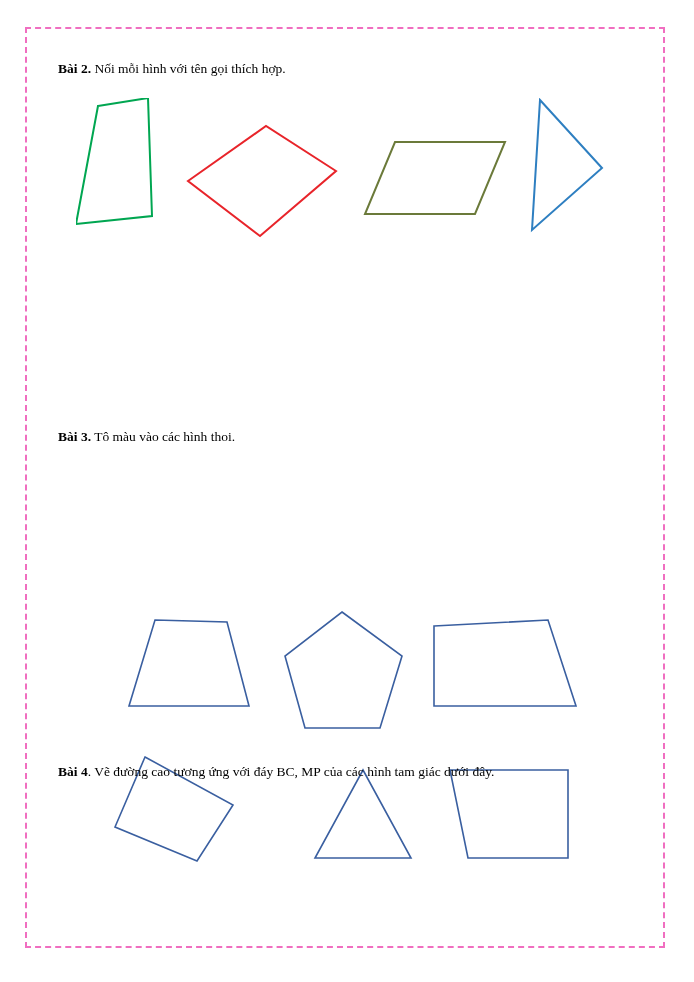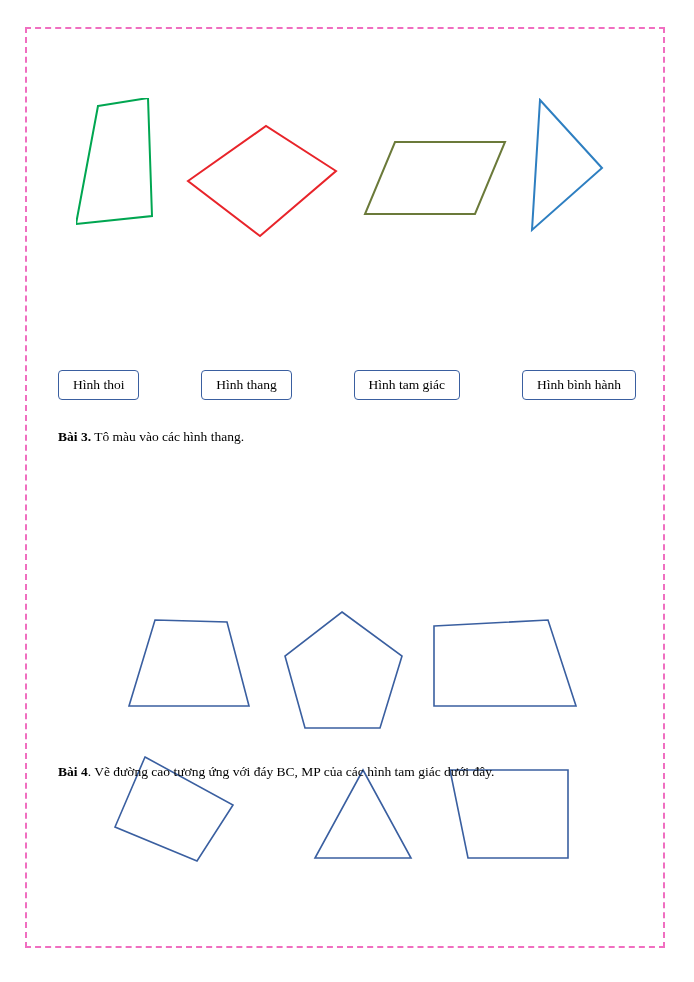--- a/index.html
+++ b/index.html
@@ -74,45 +74,42 @@
   }
 </style>
 </head>
 <body>
 
 <div class="page">
   <div class="page-border"></div>
 
   <div class="content">
 
+    <div class="block" style="top:0px;">
+      <p class="ex-title"><b>Bài 2.</b><span> Nối mỗi hình với tên gọi thích hợp.</span></p>
+    </div>
 
     <div class="block shapes-row" style="top:38px; height:150px;">
       <svg width="100" height="140" style="position:absolute; left:18px; top:0;">
         <polygon points="22,8 72,0 76,118 0,126" fill="none" stroke="#00a651" stroke-width="2"></polygon>
       </svg>
       <svg width="160" height="120" style="position:absolute; left:128px; top:26px;">
         <polygon points="2,57 80,2 150,47 74,112" fill="none" stroke="#e8242a" stroke-width="2"></polygon>
       </svg>
       <svg width="150" height="80" style="position:absolute; left:305px; top:42px;">
         <polygon points="32,2 142,2 112,74 2,74" fill="none" stroke="#6b7a3a" stroke-width="2"></polygon>
       </svg>
       <svg width="90" height="145" style="position:absolute; left:472px; top:0;">
         <polygon points="10,2 72,70 2,132" fill="none" stroke="#2e7fc1" stroke-width="2"></polygon>
       </svg>
     </div>
 
-    <div class="label-row" style="top:310px;">
-      <div class="name-box">Hình thoi</div>
-      <div class="name-box">Hình thang</div>
-      <div class="name-box">Hình tam giác</div>
-      <div class="name-box">Hình bình hành</div>
-    </div>
 
     <div class="block" style="top:368px;">
-      <p class="ex-title"><b>Bài 3.</b><span> Tô màu vào các hình thang.</span></p>
+      <p class="ex-title"><b>Bài 3.</b><span> Tô màu vào các hình thoi.</span></p>
     </div>
 
     <div class="block shapes-row" style="top:400px; height:250px;">
       <svg width="130" height="95" style="position:absolute; left:70px; top:8px;">
         <polygon points="27,2 99,4 121,88 1,88" fill="none" stroke="#3a5fa0" stroke-width="1.6"></polygon>
       </svg>
       <svg width="125" height="125" style="position:absolute; left:225px; top:0;">
         <polygon points="59,2 119,46 97,118 22,118 2,46" fill="none" stroke="#3a5fa0" stroke-width="1.6"></polygon>
       </svg>
       <svg width="150" height="95" style="position:absolute; left:375px; top:8px;">

